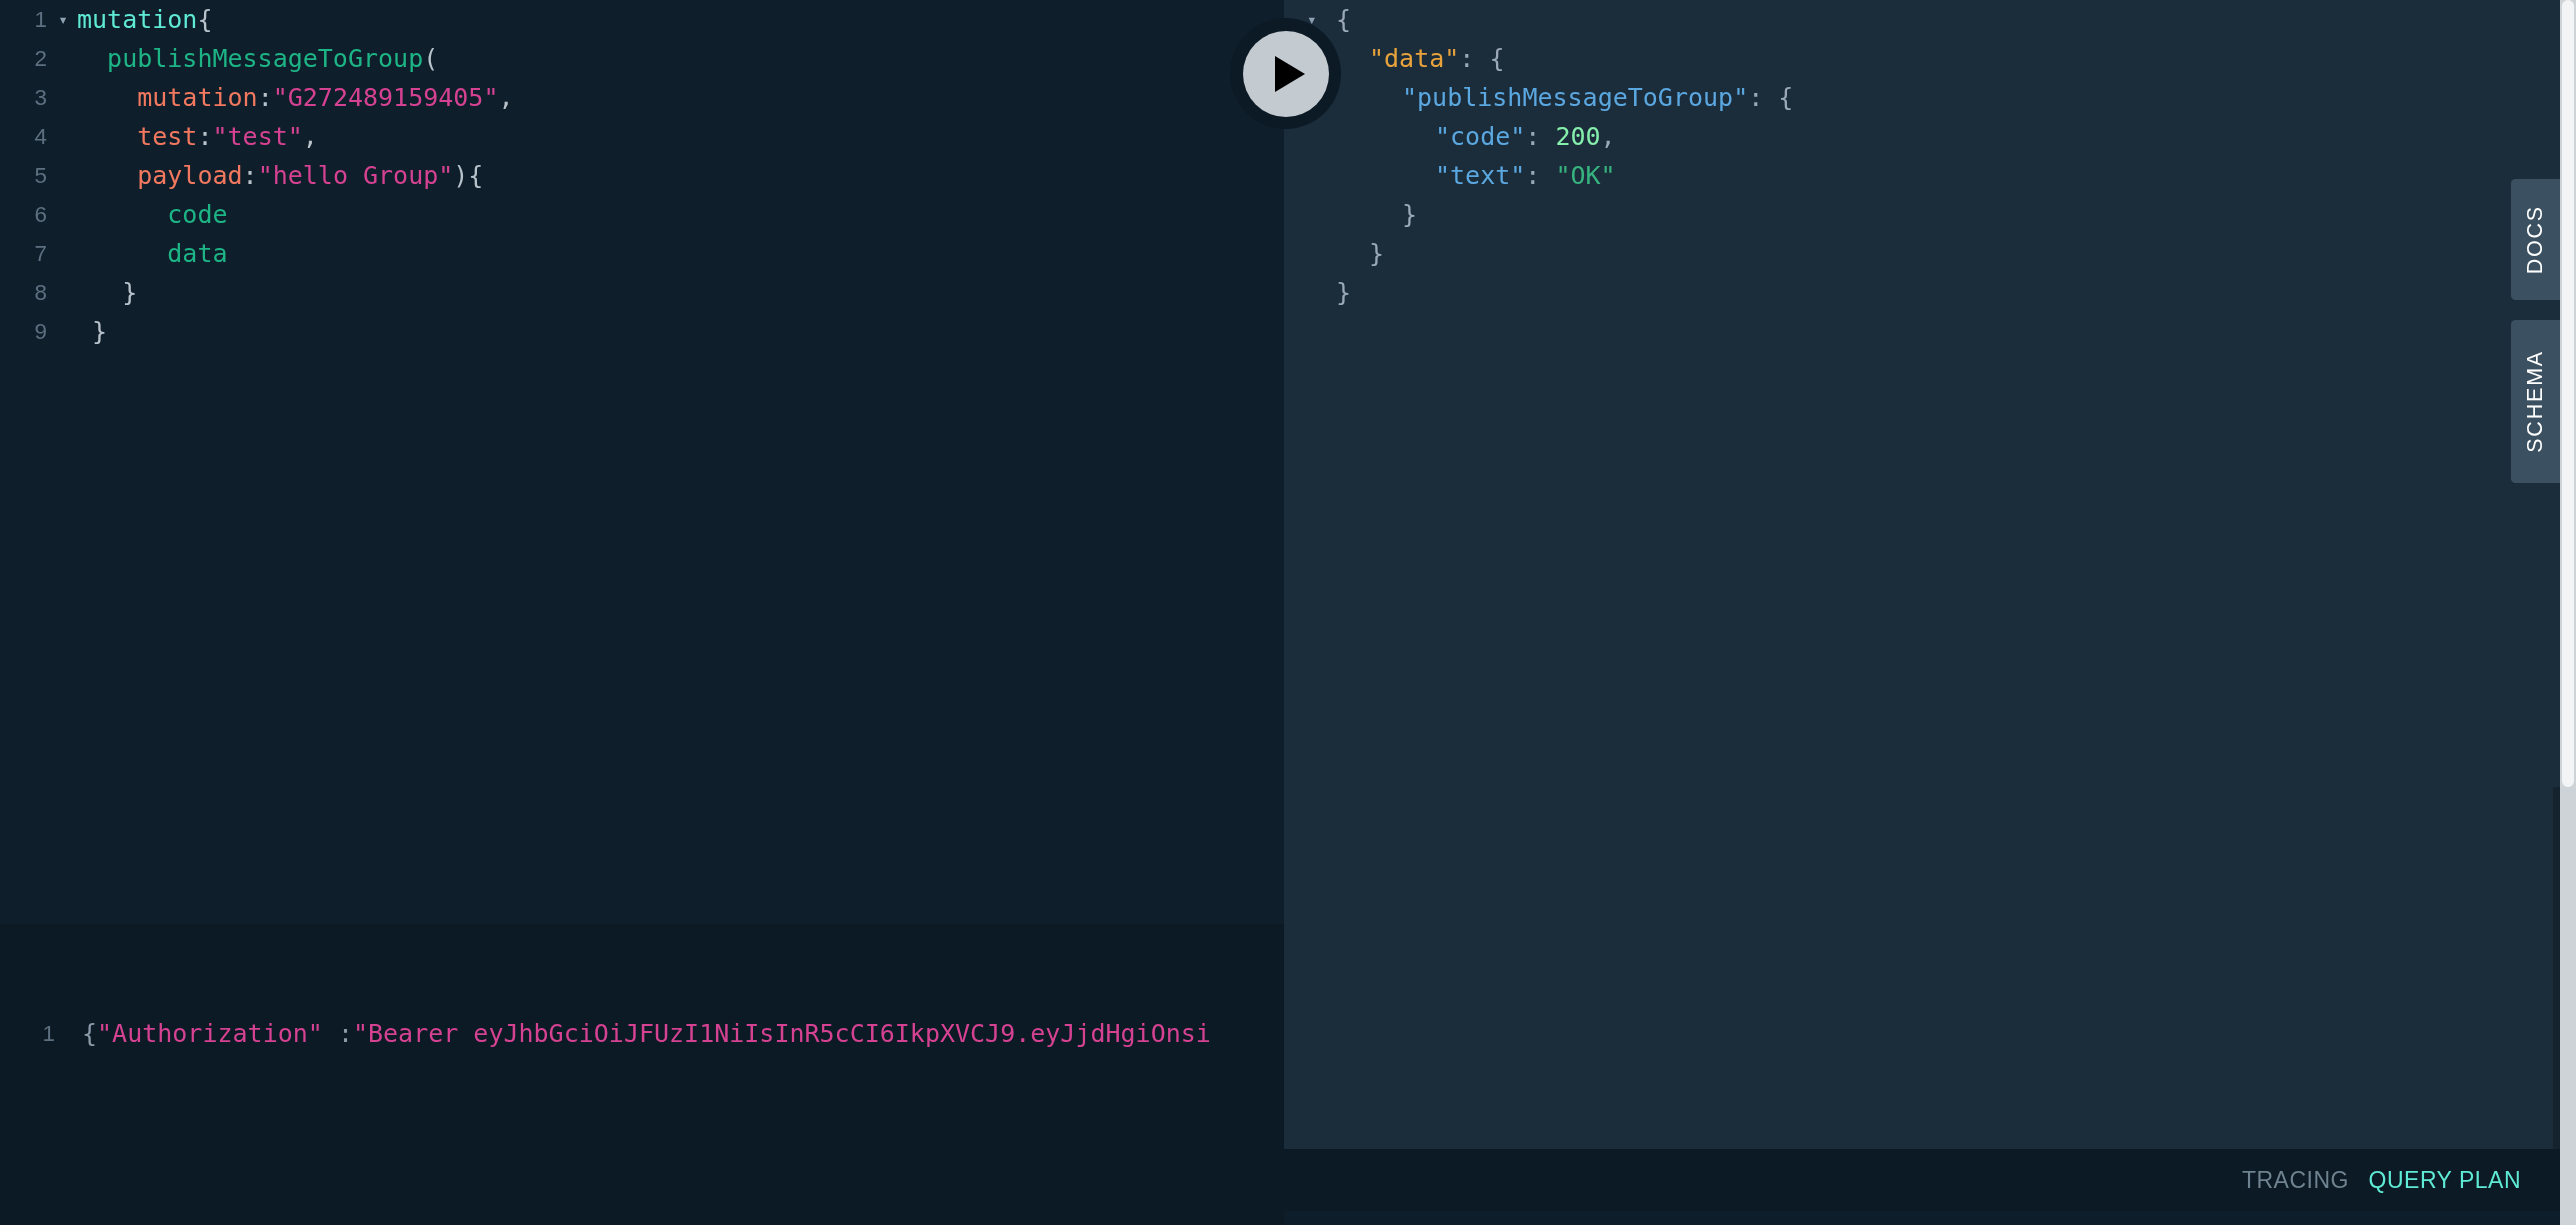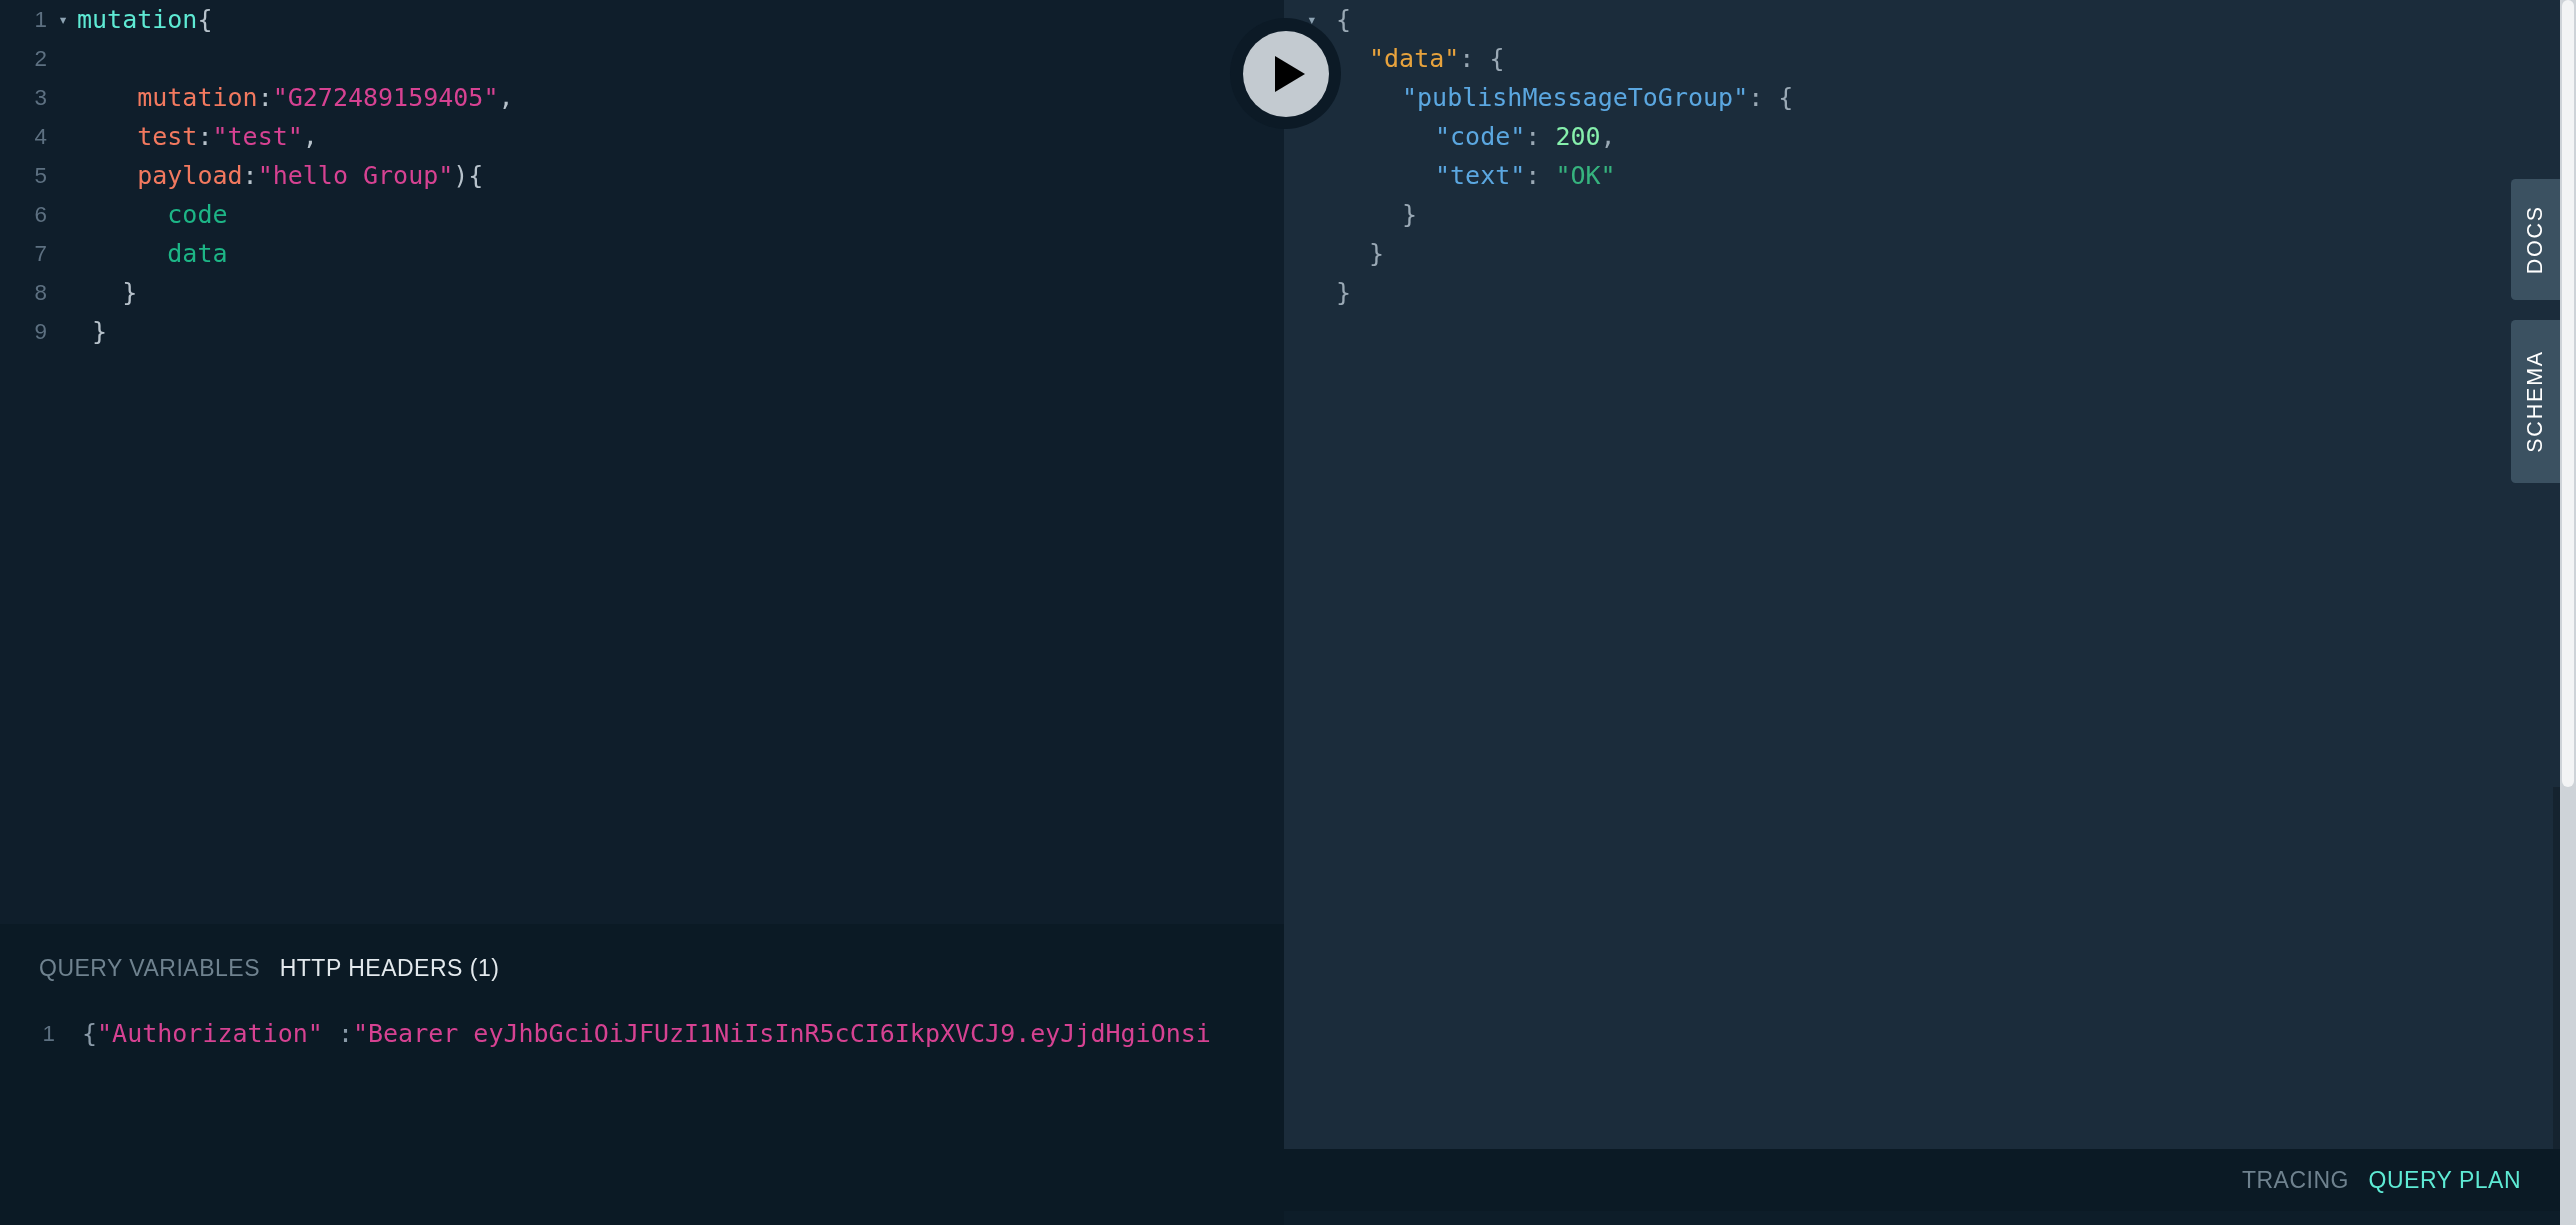--- a/index.html
+++ b/index.html
@@ -254,35 +254,31 @@
 </style>
 </head>
 <body>
 
 <div id="app">
 
   <div id="request-pane">
 
     <div id="query-editor">
         <div class="code-line"><span class="ln">1</span><span class="fold">▾</span><span class="code-text"><span class="t-keyword">mutation</span><span class="t-punc">{</span></span></div>
-        <div class="code-line"><span class="ln">2</span></div>
+        <div class="code-line"><span class="ln">2</span><span class="code-text"><span class="t-field">  publishMessageToGroup</span><span class="t-punc">(</span></span></div>
         <div class="code-line"><span class="ln">3</span><span class="code-text"><span class="t-arg">    mutation</span><span class="t-punc">:</span><span class="t-string">"G272489159405"</span><span class="t-comma">,</span></span></div>
         <div class="code-line"><span class="ln">4</span><span class="code-text"><span class="t-arg">    test</span><span class="t-punc">:</span><span class="t-string">"test"</span><span class="t-comma">,</span></span></div>
         <div class="code-line"><span class="ln">5</span><span class="code-text"><span class="t-arg">    payload</span><span class="t-punc">:</span><span class="t-string">"hello Group"</span><span class="t-punc">){</span></span></div>
         <div class="code-line"><span class="ln">6</span><span class="code-text"><span class="t-field">      code</span></span></div>
         <div class="code-line"><span class="ln">7</span><span class="code-text"><span class="t-field">      data</span></span></div>
         <div class="code-line"><span class="ln">8</span><span class="code-text"><span class="t-punc">   }</span></span></div>
         <div class="code-line"><span class="ln">9</span><span class="code-text"><span class="t-punc"> }</span></span></div>
       </div>
 
     <div id="variables-pane">
-      <div id="variables-tabs">
-          <span class="var-tab inactive">QUERY VARIABLES</span>
-          <span class="var-tab active">HTTP HEADERS (1)</span>
-        </div>
       <div id="headers-editor">
           <div class="code-line"><span class="ln">1</span><span class="code-text"><span class="h-punc">{</span><span class="h-string">"Authorization"</span><span class="h-punc"> :</span><span class="h-string">"Bearer eyJhbGciOiJFUzI1NiIsInR5cCI6IkpXVCJ9.eyJjdHgiOnsi</span></span></div>
         </div>
     </div>
 
   </div>
 
   <div id="response-pane">
       <div class="res-line"><span class="res-fold">▾</span><span class="res-text" style="padding-left: 29px;"><span class="j-brace">{</span></span></div>
       <div class="res-line"><span class="res-fold">▾</span><span class="res-text" style="padding-left: 62px;"><span class="j-data">"data"</span><span class="j-colon">: {</span></span></div>

